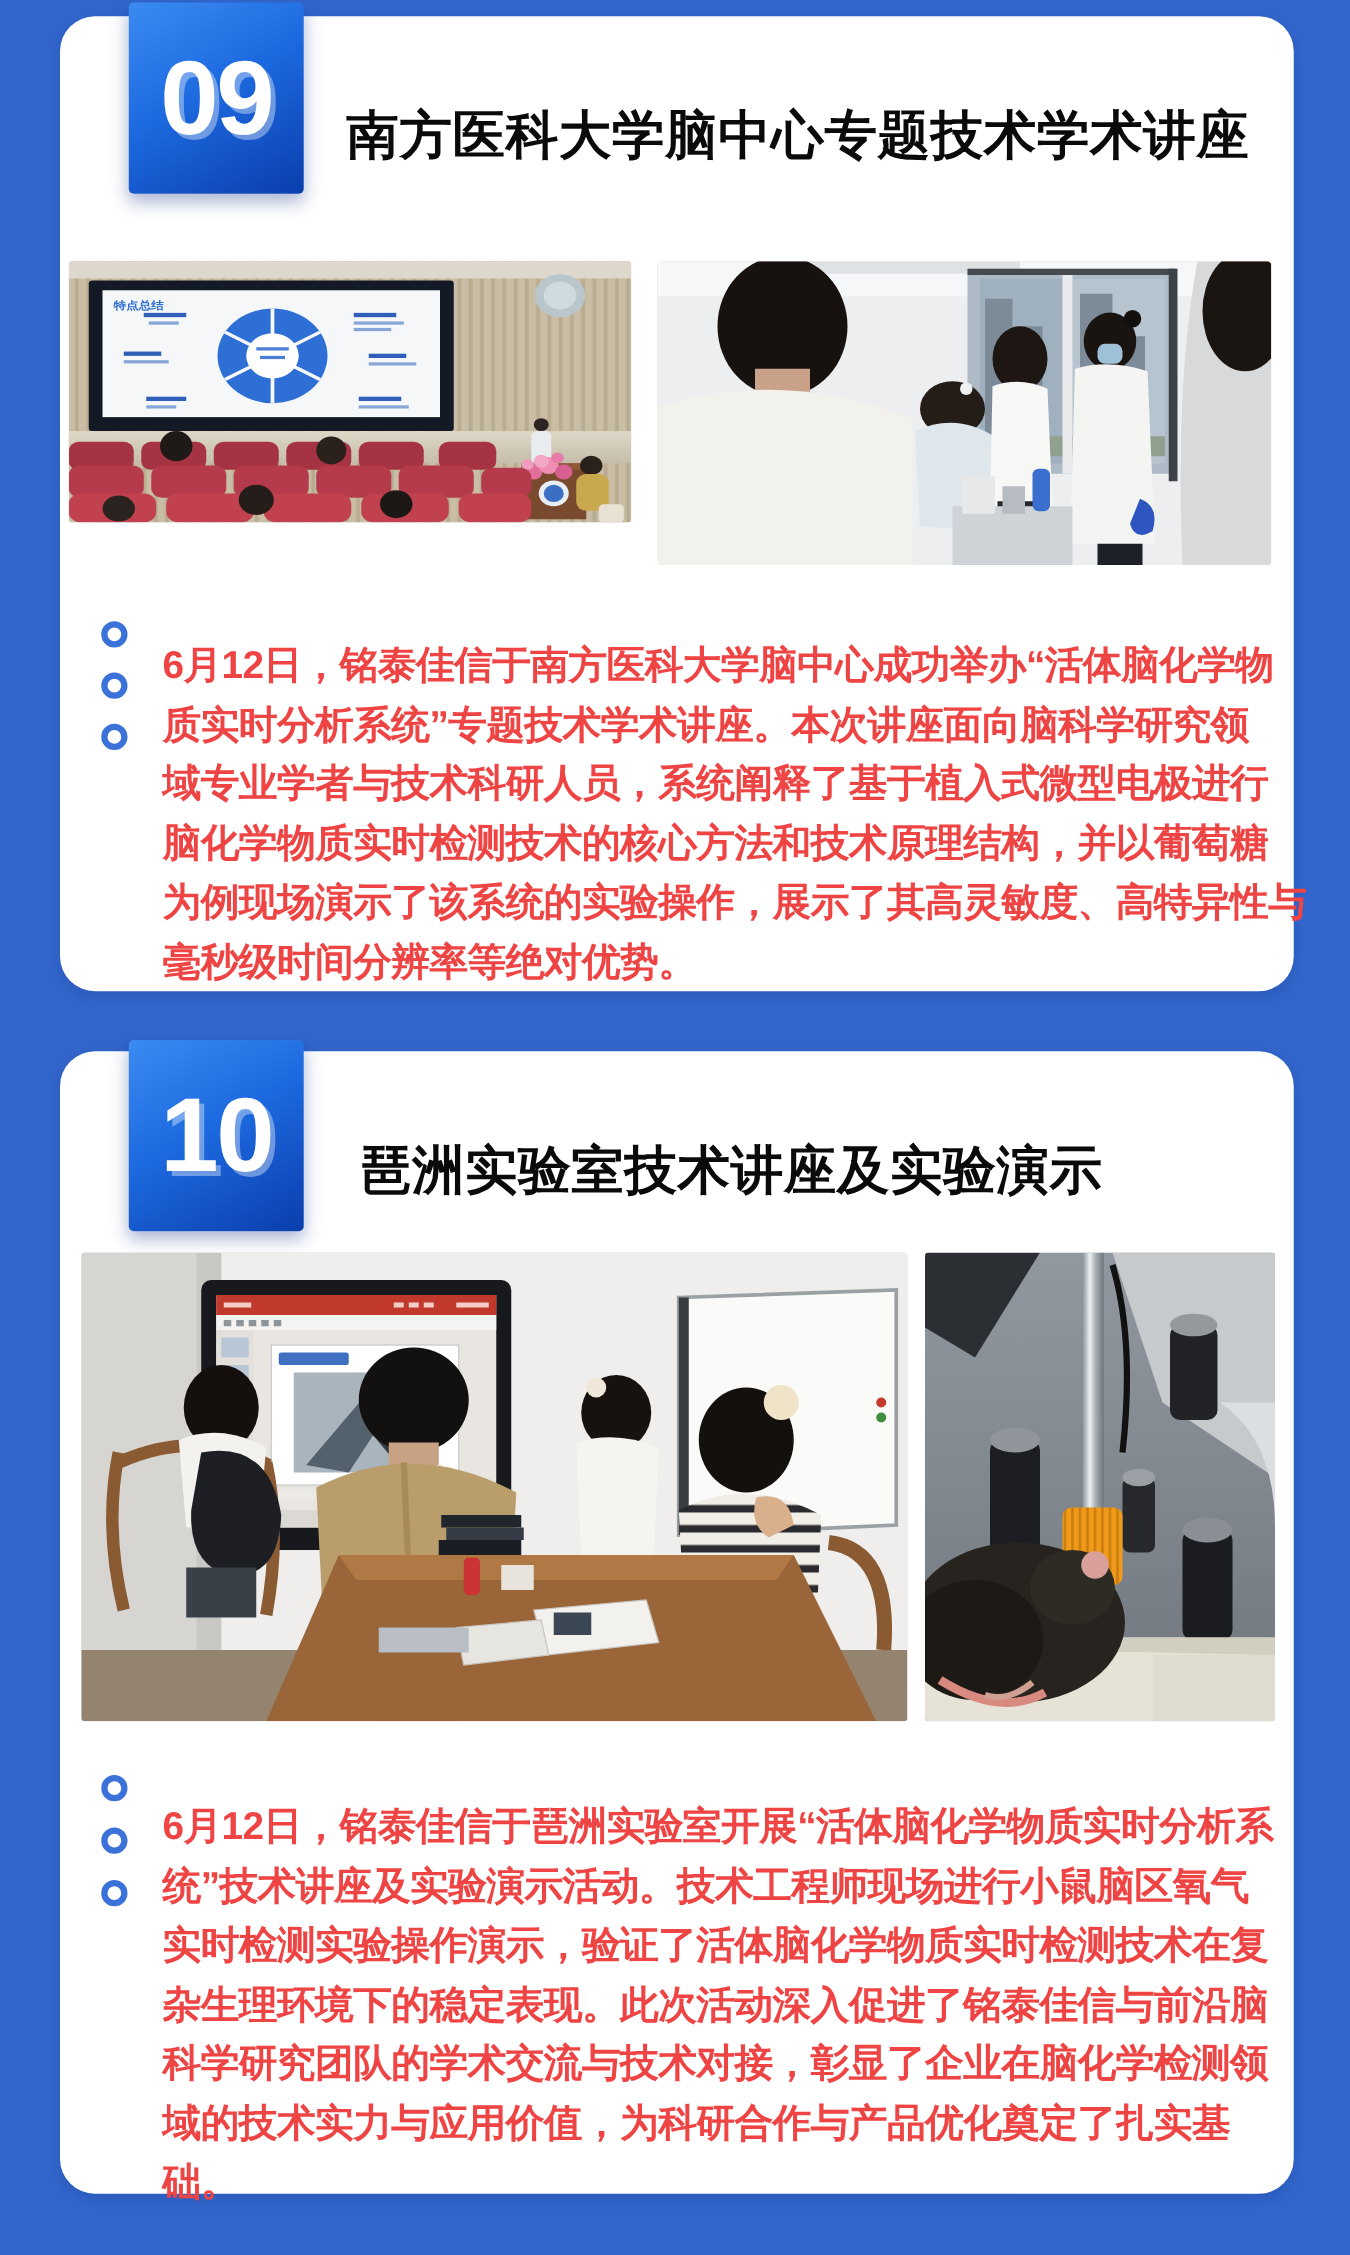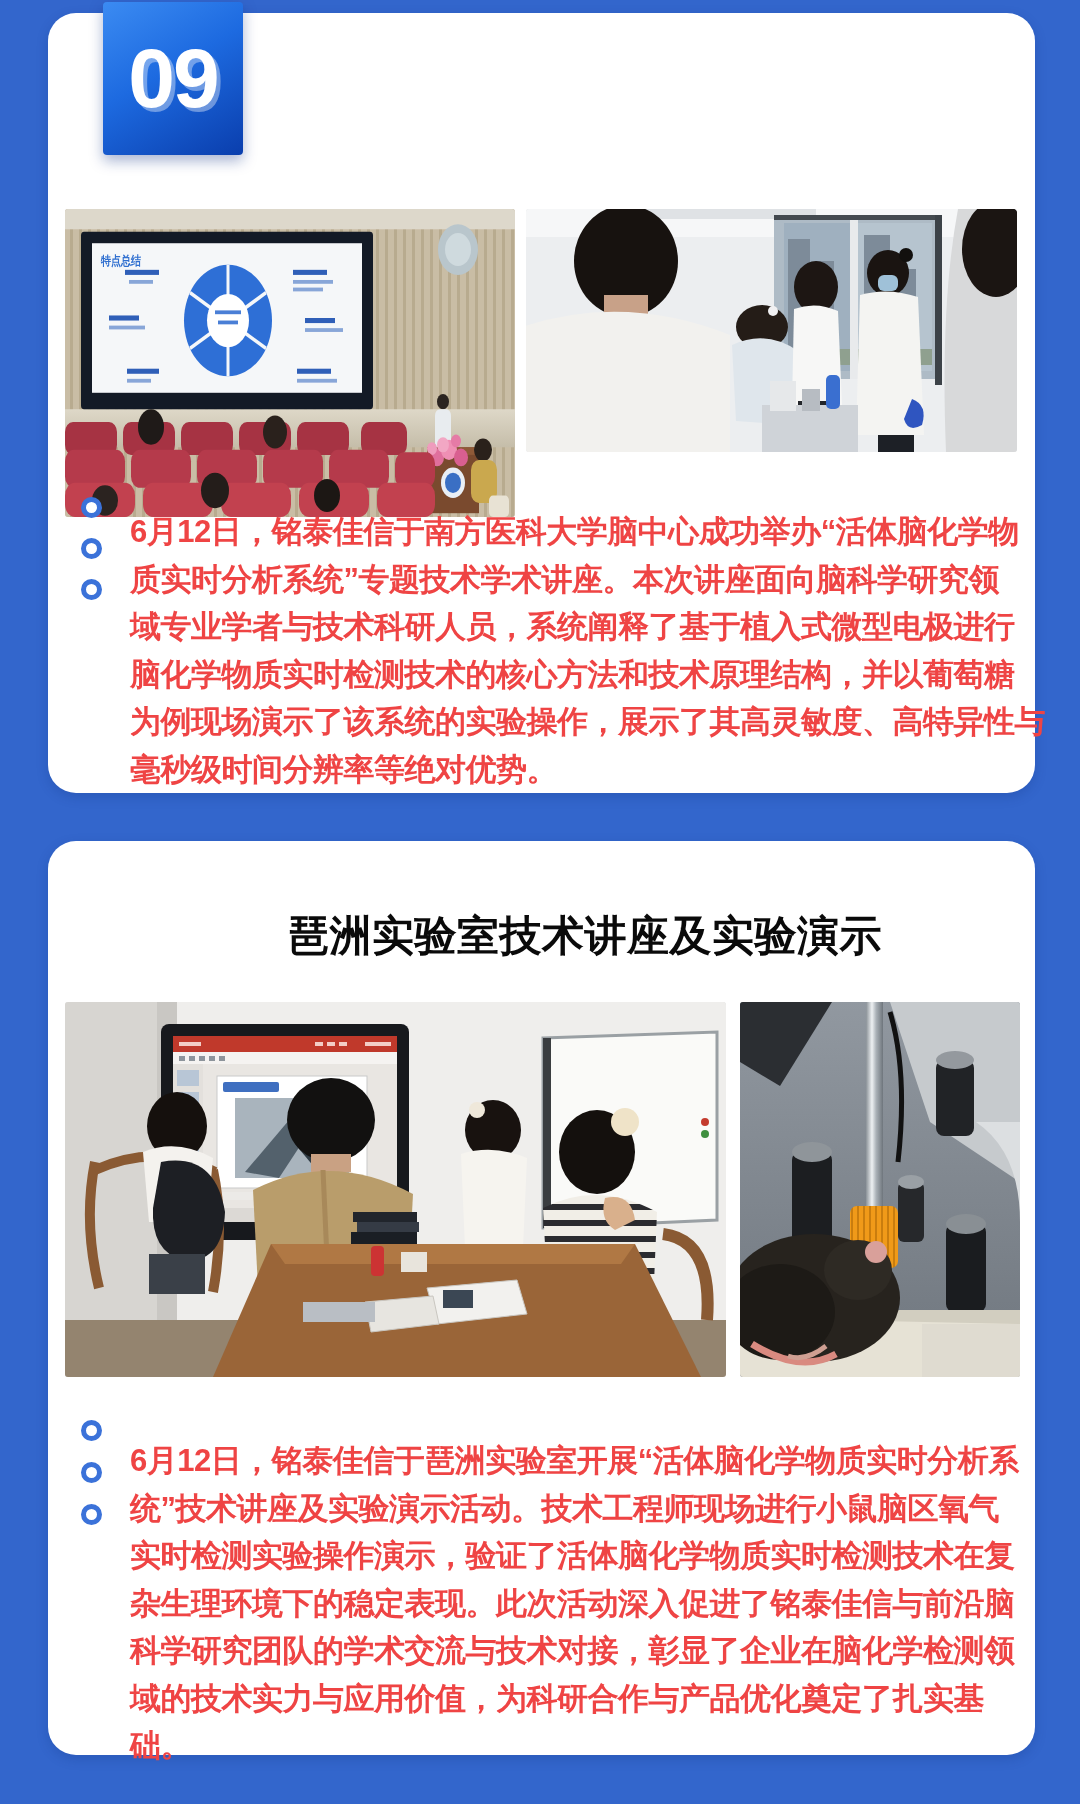--- a/index.html
+++ b/index.html
@@ -46,22 +46,23 @@
   #para1{top:464px;}
   #para2{top:565px;}
 </style>
 </head>
 <body>
 
 <section class="card" id="card1">
   <div class="badge" id="badge1">
     <span>09</span>
   </div>
-
-  <div class="photo" style="left:17px;top:196px;width:450px;height:308px;">
+  <h1 class="card-title" id="title1">南方医科大学脑中心专题技术学术讲座</h1>
+
+  <div class="photo" style="left:7px;top:196px;width:450px;height:209px;">
     <svg viewBox="0 0 450 243" preserveAspectRatio="none">
       <defs>
         <pattern id="wallA" width="9" height="10" patternUnits="userSpaceOnUse">
           <rect width="9" height="10" fill="#c9bda5"></rect>
             <rect x="5" width="3" height="10" fill="#b8ab8f"></rect>
         </pattern>
         <linearGradient id="stageA" x1="0" y1="0" x2="0" y2="1">
           <stop offset="0" stop-color="#ded8c8"></stop>
             <stop offset="1" stop-color="#c5bda9"></stop>
         </linearGradient>
@@ -233,20 +234,23 @@
   <span class="bullet" style="top:566px;"></span>
   <p class="para" id="para1">6月12日，铭泰佳信于南方医科大学脑中心成功举办“活体脑化学物
 质实时分析系统”专题技术学术讲座。本次讲座面向脑科学研究领
 域专业学者与技术科研人员，系统阐释了基于植入式微型电极进行
 脑化学物质实时检测技术的核心方法和技术原理结构，并以葡萄糖
 为例现场演示了该系统的实验操作，展示了其高灵敏度、高特异性与
 毫秒级时间分辨率等绝对优势。</p>
 </section>
 
 <section class="card" id="card2">
+  <div class="badge" id="badge2">
+    <span>10</span>
+  </div>
   <h1 class="card-title" id="title2">琶洲实验室技术讲座及实验演示</h1>
 
   <div class="photo" style="left:17px;top:161px;width:661px;height:375px;">
     <svg viewBox="0 0 661 375" preserveAspectRatio="none">
       <defs>
         <pattern id="stripeShirt" width="12" height="16" patternUnits="userSpaceOnUse">
           <rect width="12" height="16" fill="#f1eee7"></rect>
             <rect y="10" width="12" height="6" fill="#2b2b2f"></rect>
         </pattern>
       </defs>

